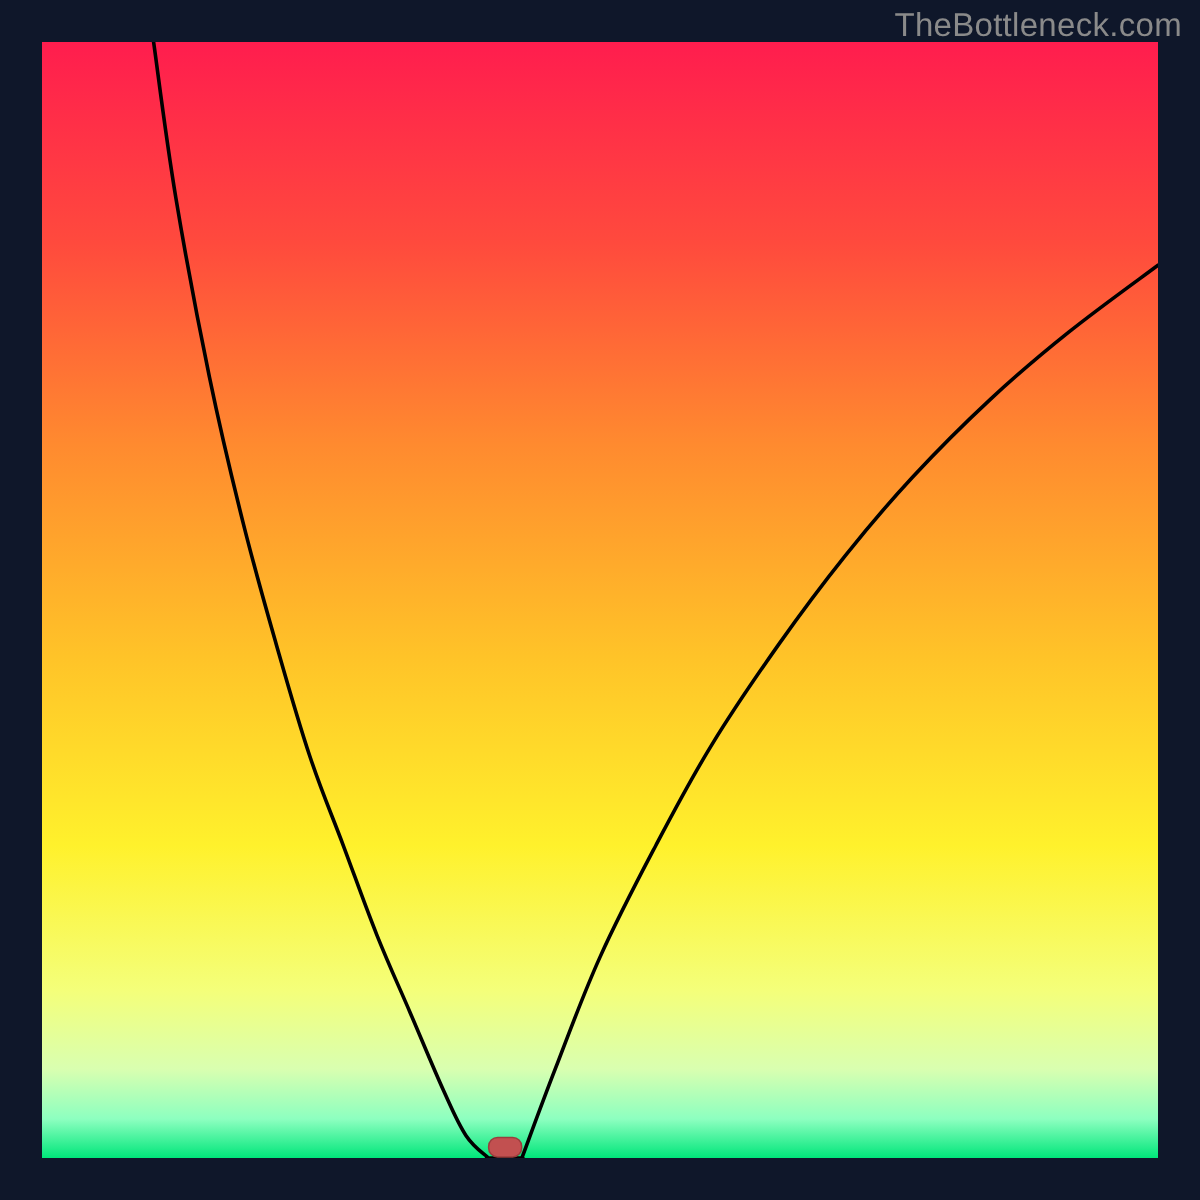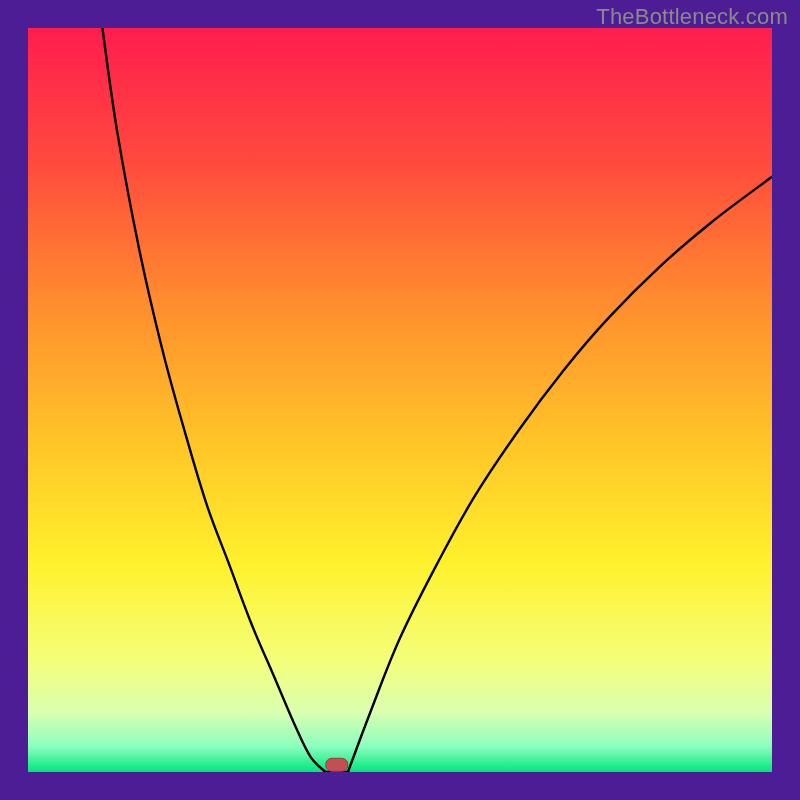--- a/index.html
+++ b/index.html
@@ -8,21 +8,21 @@
     width: 800px;
     height: 800px;
     background: #000;
     font-family: Arial, Helvetica, sans-serif;
     overflow: hidden;
   }
   .frame {
     position: relative;
     width: 800px;
     height: 800px;
-    background: #4c1d95;
+    background: #0f172a;
   }
   .watermark {
     position: absolute;
     top: 4px;
     right: 12px;
     color: #8a8a8a;
     font-size: 22px;
     font-weight: 500;
     letter-spacing: 0.2px;
     user-select: none;

